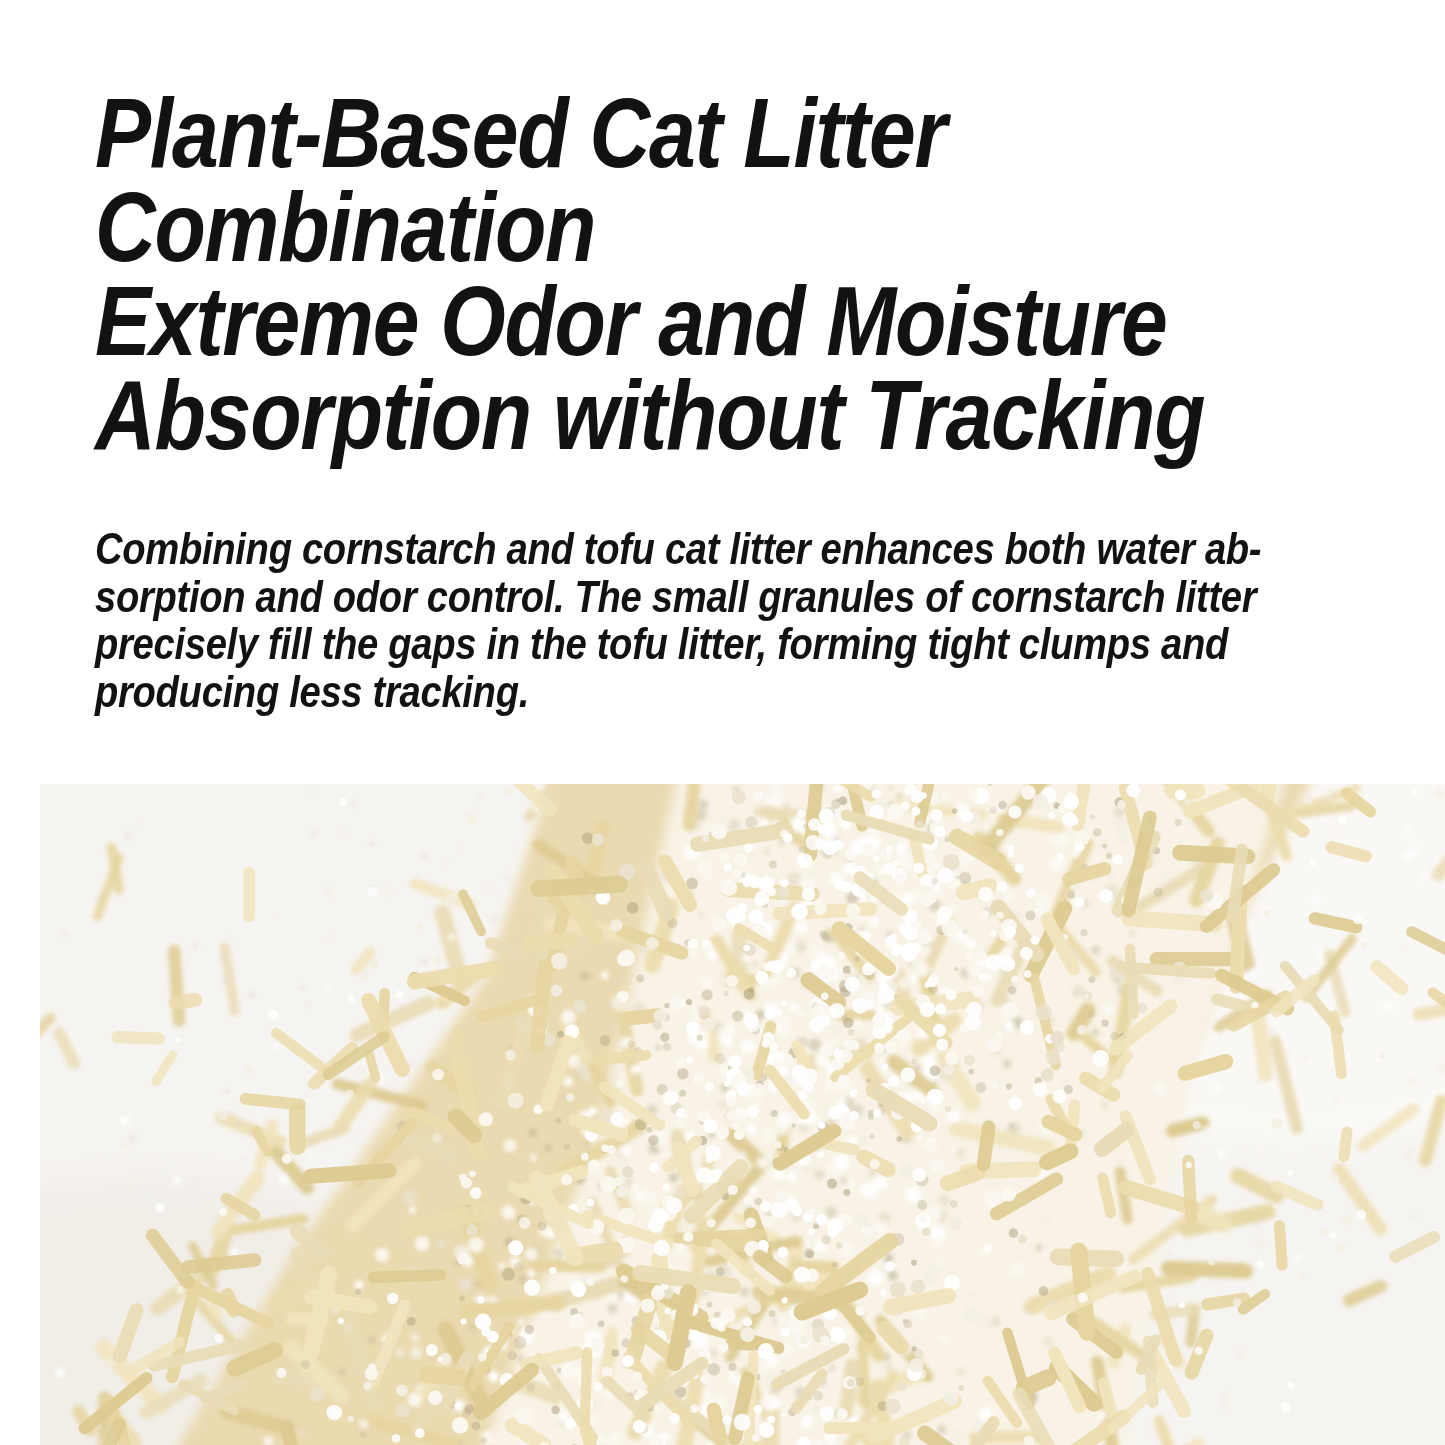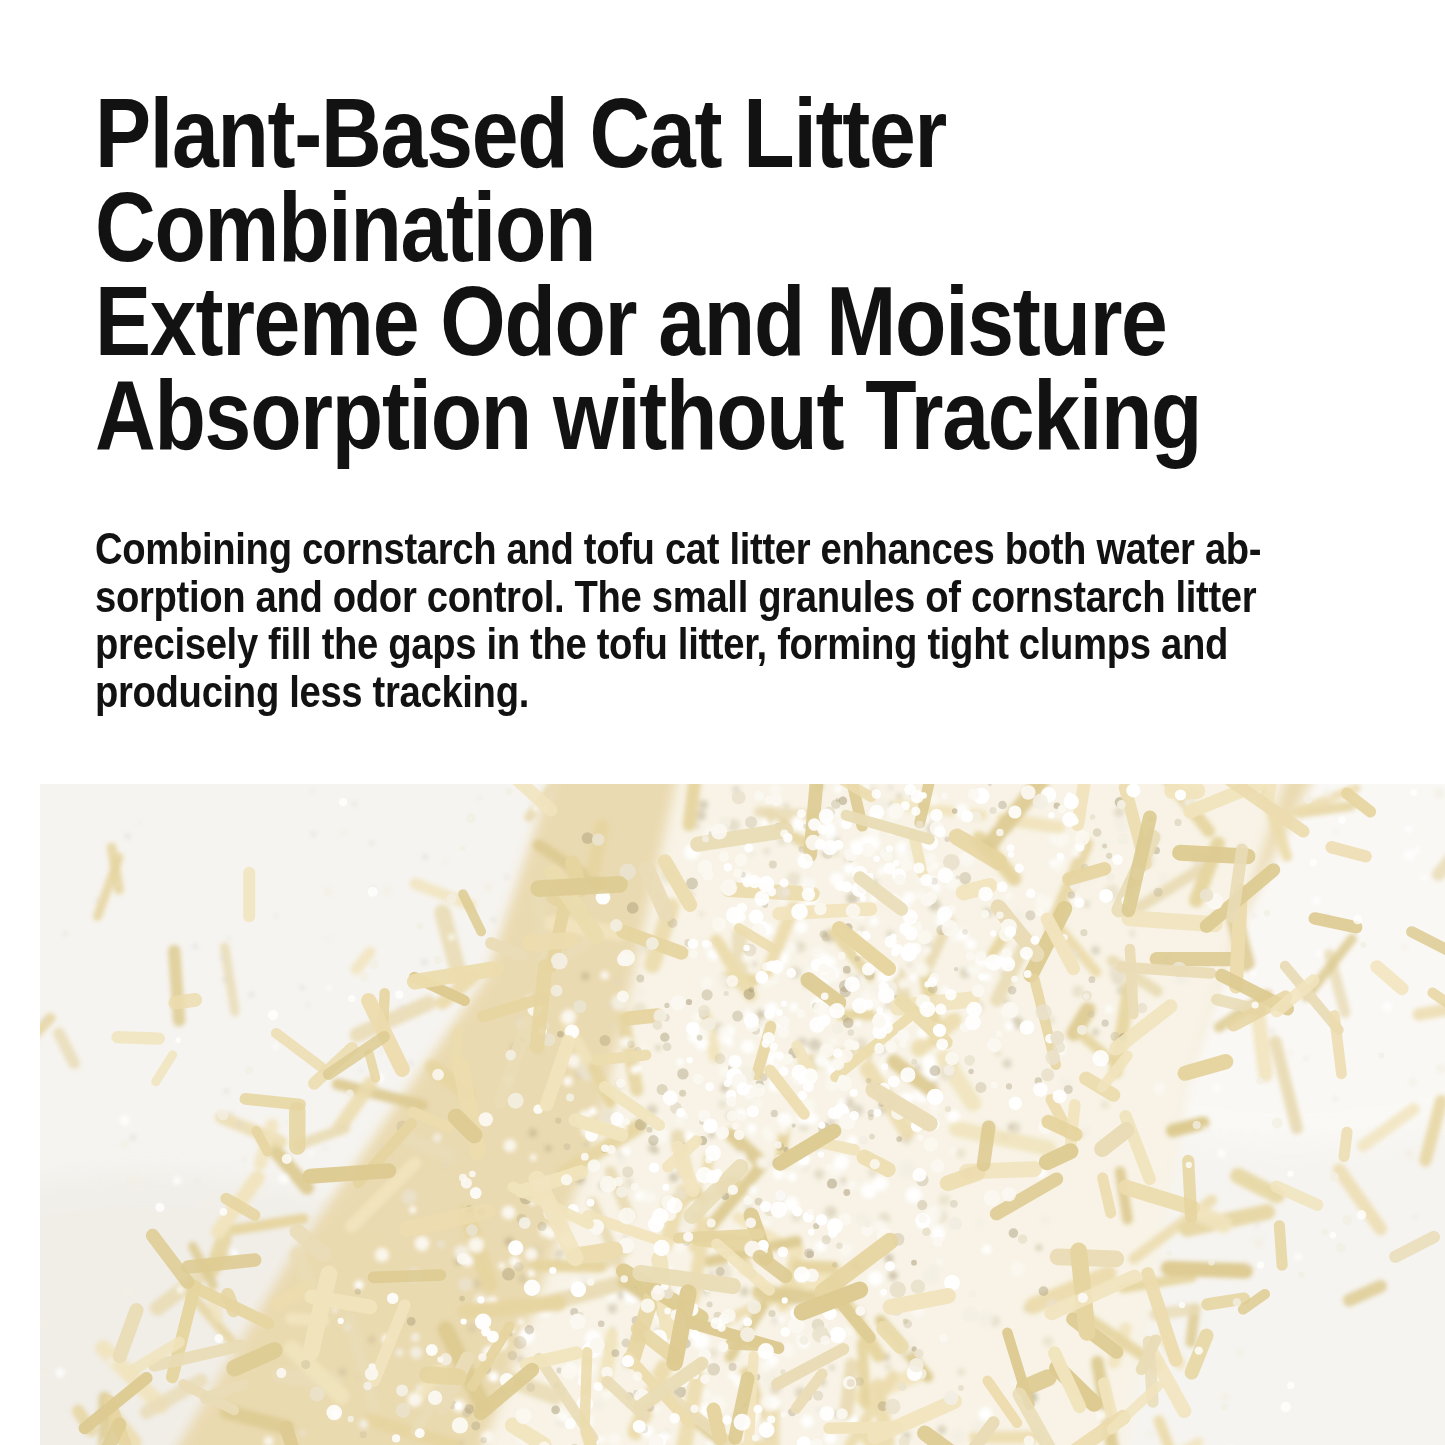--- a/index.html
+++ b/index.html
@@ -4,21 +4,21 @@
 <style>
   html, body { margin:0; padding:0; }
   body {
     width:1445px; height:1445px;
     background:#ffffff;
     overflow:hidden;
     position:relative;
     font-family:"Liberation Sans", sans-serif;
     -webkit-font-smoothing:antialiased;
   }
-  .page { position:absolute; inset:0; }
+  .page { position:absolute; inset:0;font-style:italic; }
 
   .headline {
     position:absolute; left:95px; top:86px;
     margin:0;
     font-weight:700;
     font-size:99px;
     line-height:94px;
     letter-spacing:-1.5px;
     color:#121212;
     transform:scaleX(0.85);

